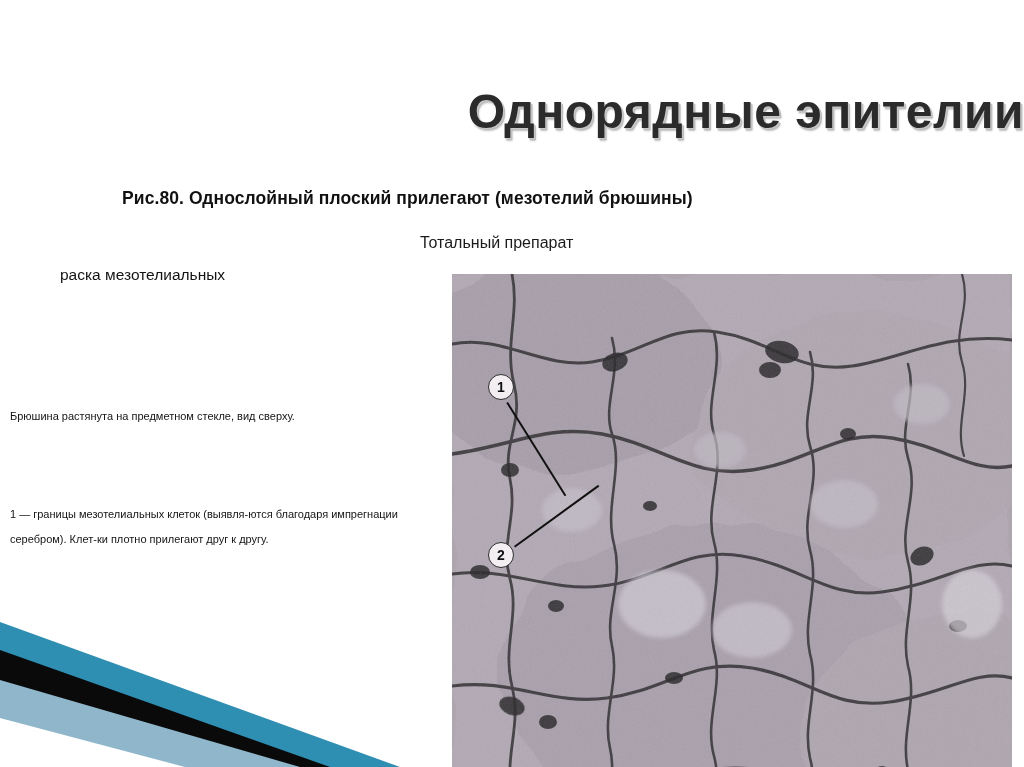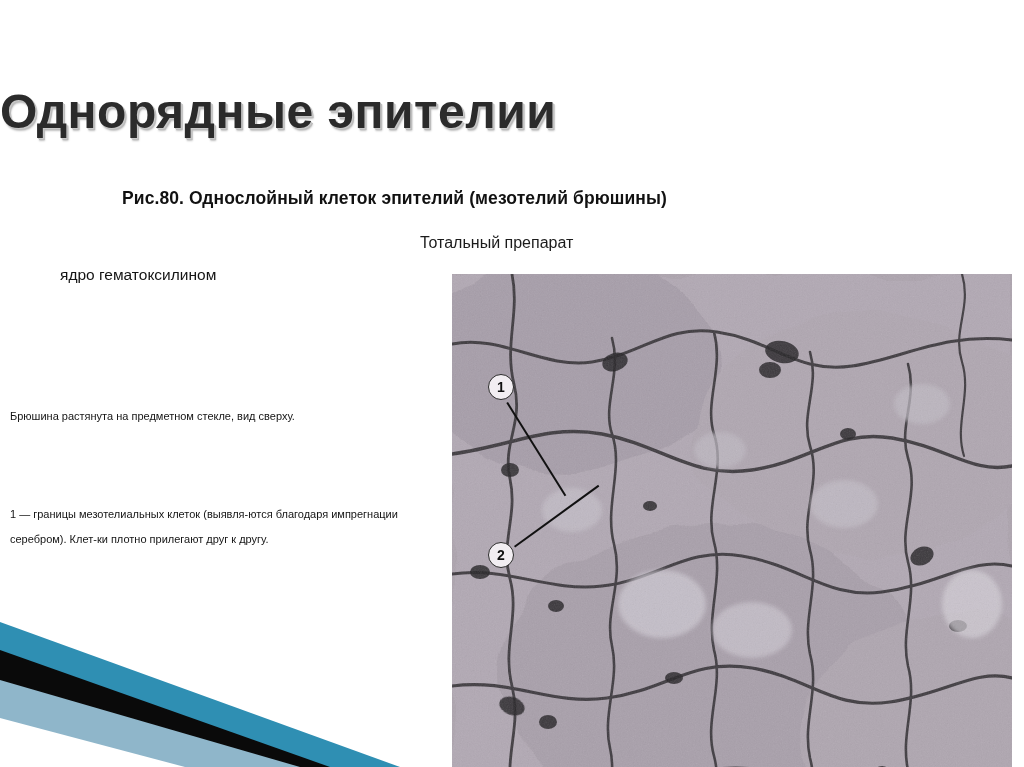--- a/index.html
+++ b/index.html
@@ -23,21 +23,21 @@
     background: #ffffff;
     overflow: hidden;
   }
 
   
   .slide-title {
     position: absolute;
     top: 52px;
     left: 0;
     width: 100%;
-    text-align: left;
+    text-align: right;
     font-size: 48px;
     font-weight: bold;
     letter-spacing: 0.5px;
     color: #2b2b2b;
     text-shadow:
       1px 1px 0 #c9c9c9,
       2px 2px 0 #bcbcbc,
       2px 3px 2px rgba(0,0,0,0.25);
     white-space: nowrap;
   }
@@ -155,26 +155,26 @@
 </style>
 </head>
 <body>
 
 <div class="slide">
 
   <h1 class="slide-title">Однорядные эпителии</h1>
 
   <div class="figure-block">
 
-    <div class="fig-caption">Рис.80.  Однослойный клеток эпителий (мезотелий брюшины)</div>
+    <div class="fig-caption">Рис.80.  Однослойный плоский прилегают (мезотелий брюшины)</div>
 
     <div class="total-prep">Тотальный препарат</div>
 
     <div class="stain-note">
-      <span class="l2">ядро гематоксилином</span>
+      <span class="l2">раска мезотелиальных</span>
     </div>
 
     <div class="body-text p1">Брюшина растянута на предметном стекле, вид сверху.</div>
 
     <div class="body-text p2">1 — границы  мезотелиальных клеток (выявля-ются благодаря импрегнации серебром). Клет-ки плотно прилегают друг к другу.</div>
 
 
     <div class="micrograph">
       <svg width="560" height="550" viewBox="0 0 560 550" role="img">
         <defs>

